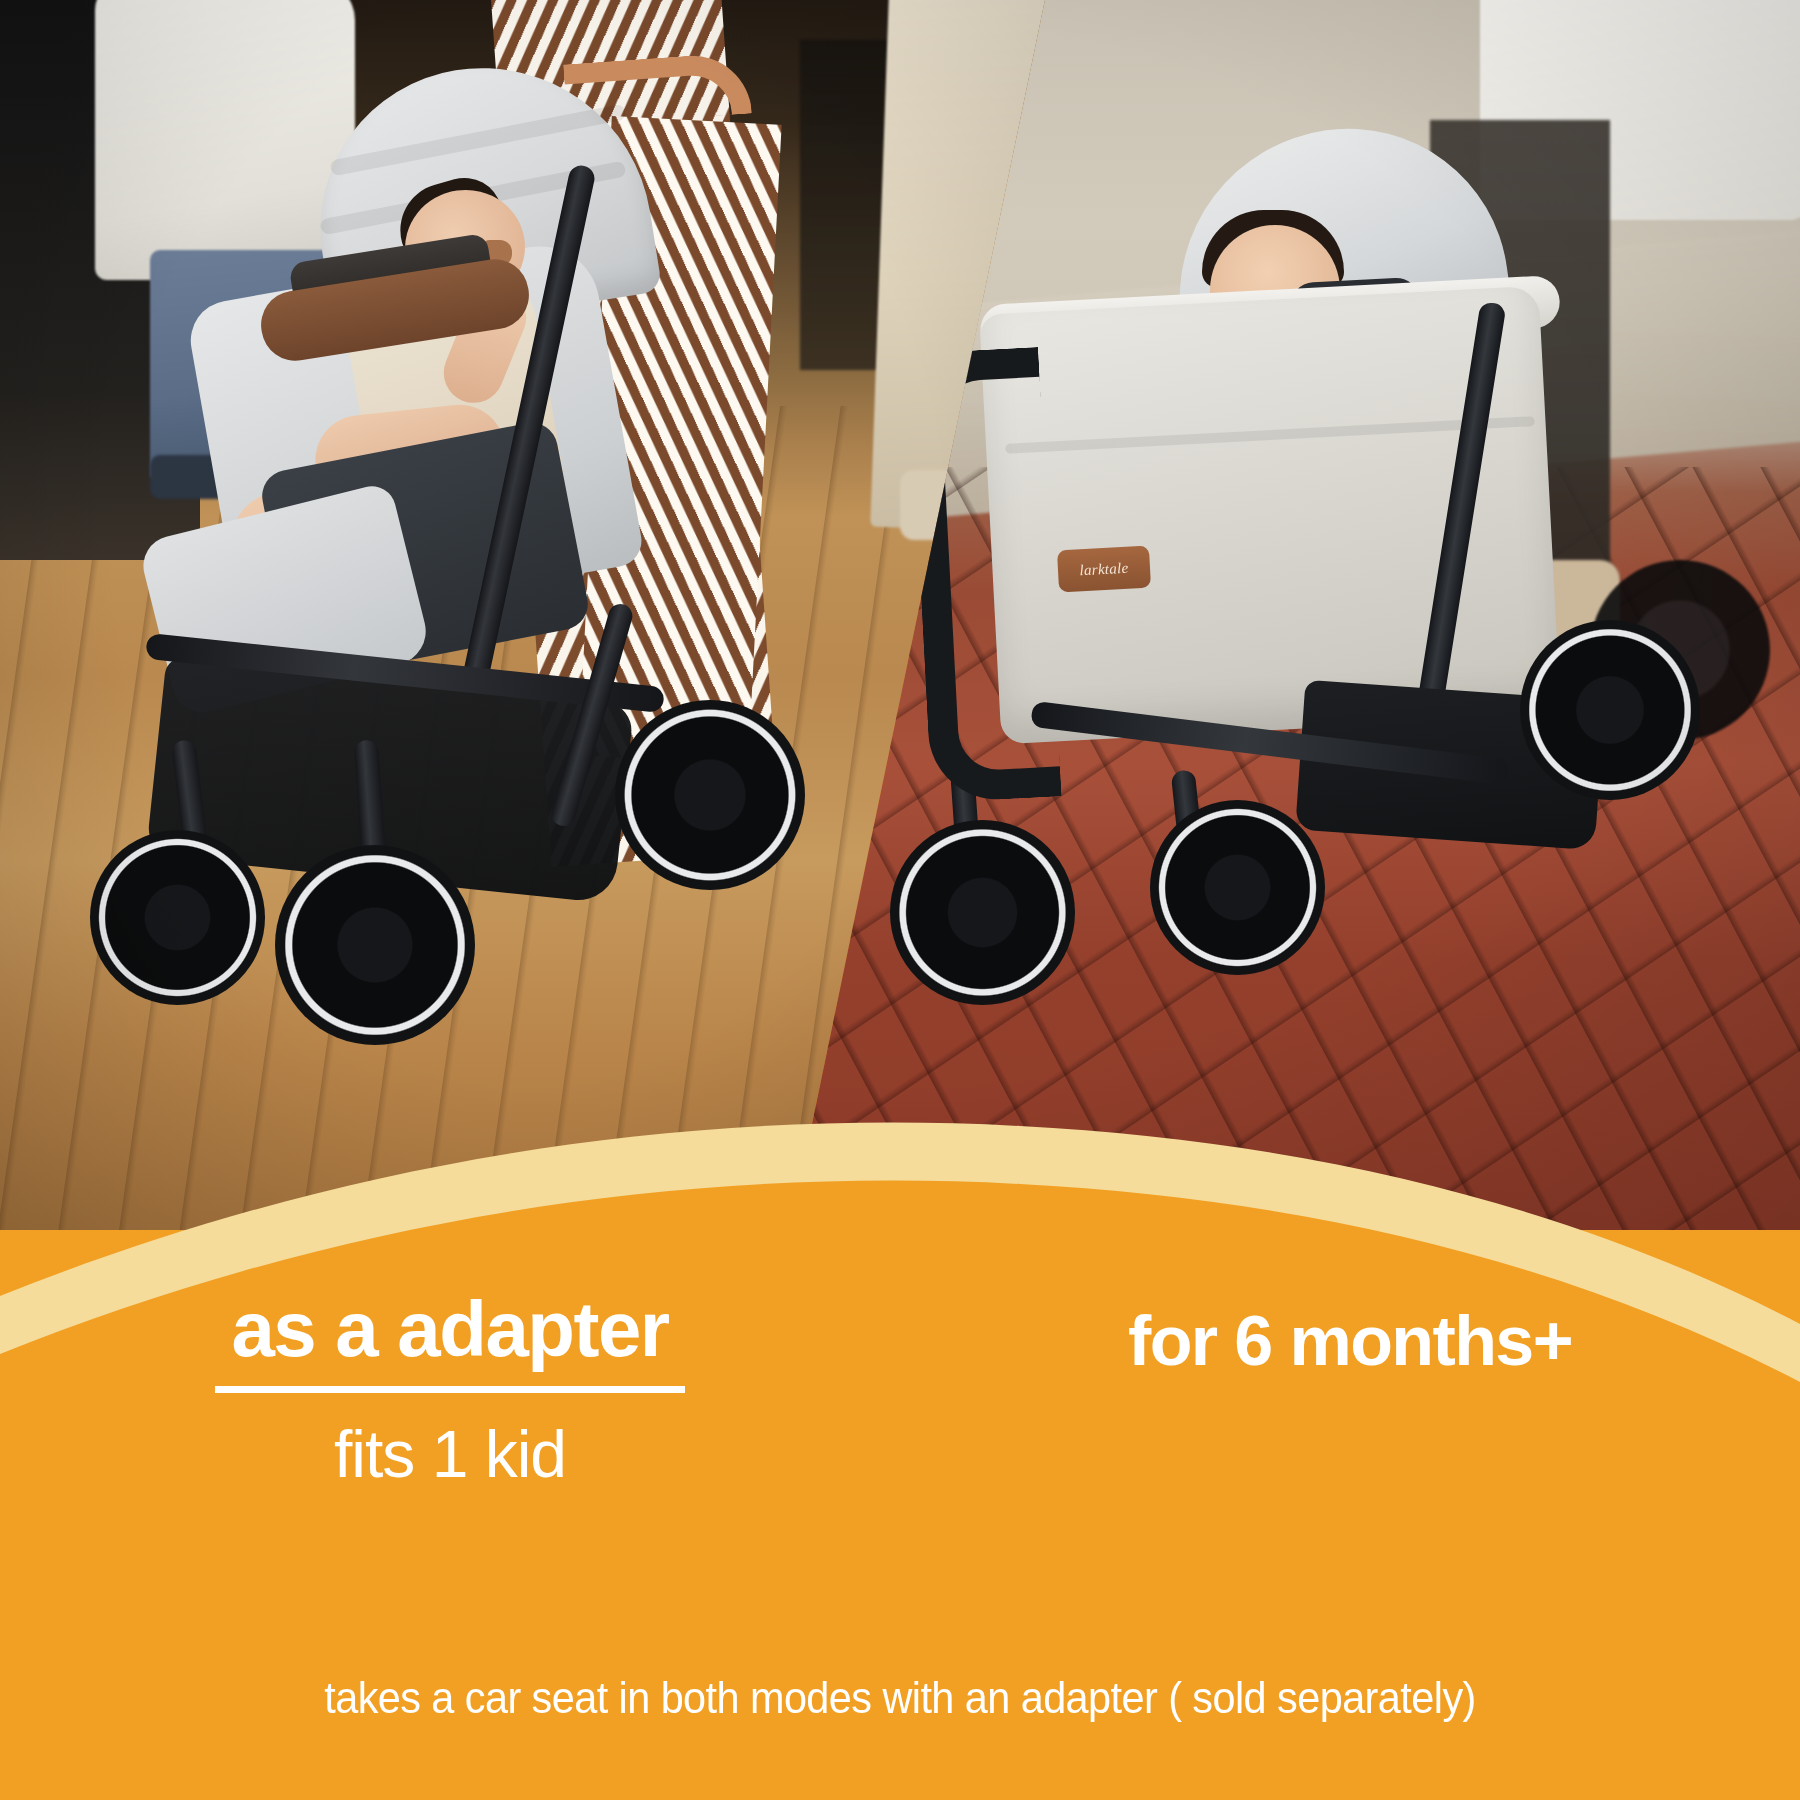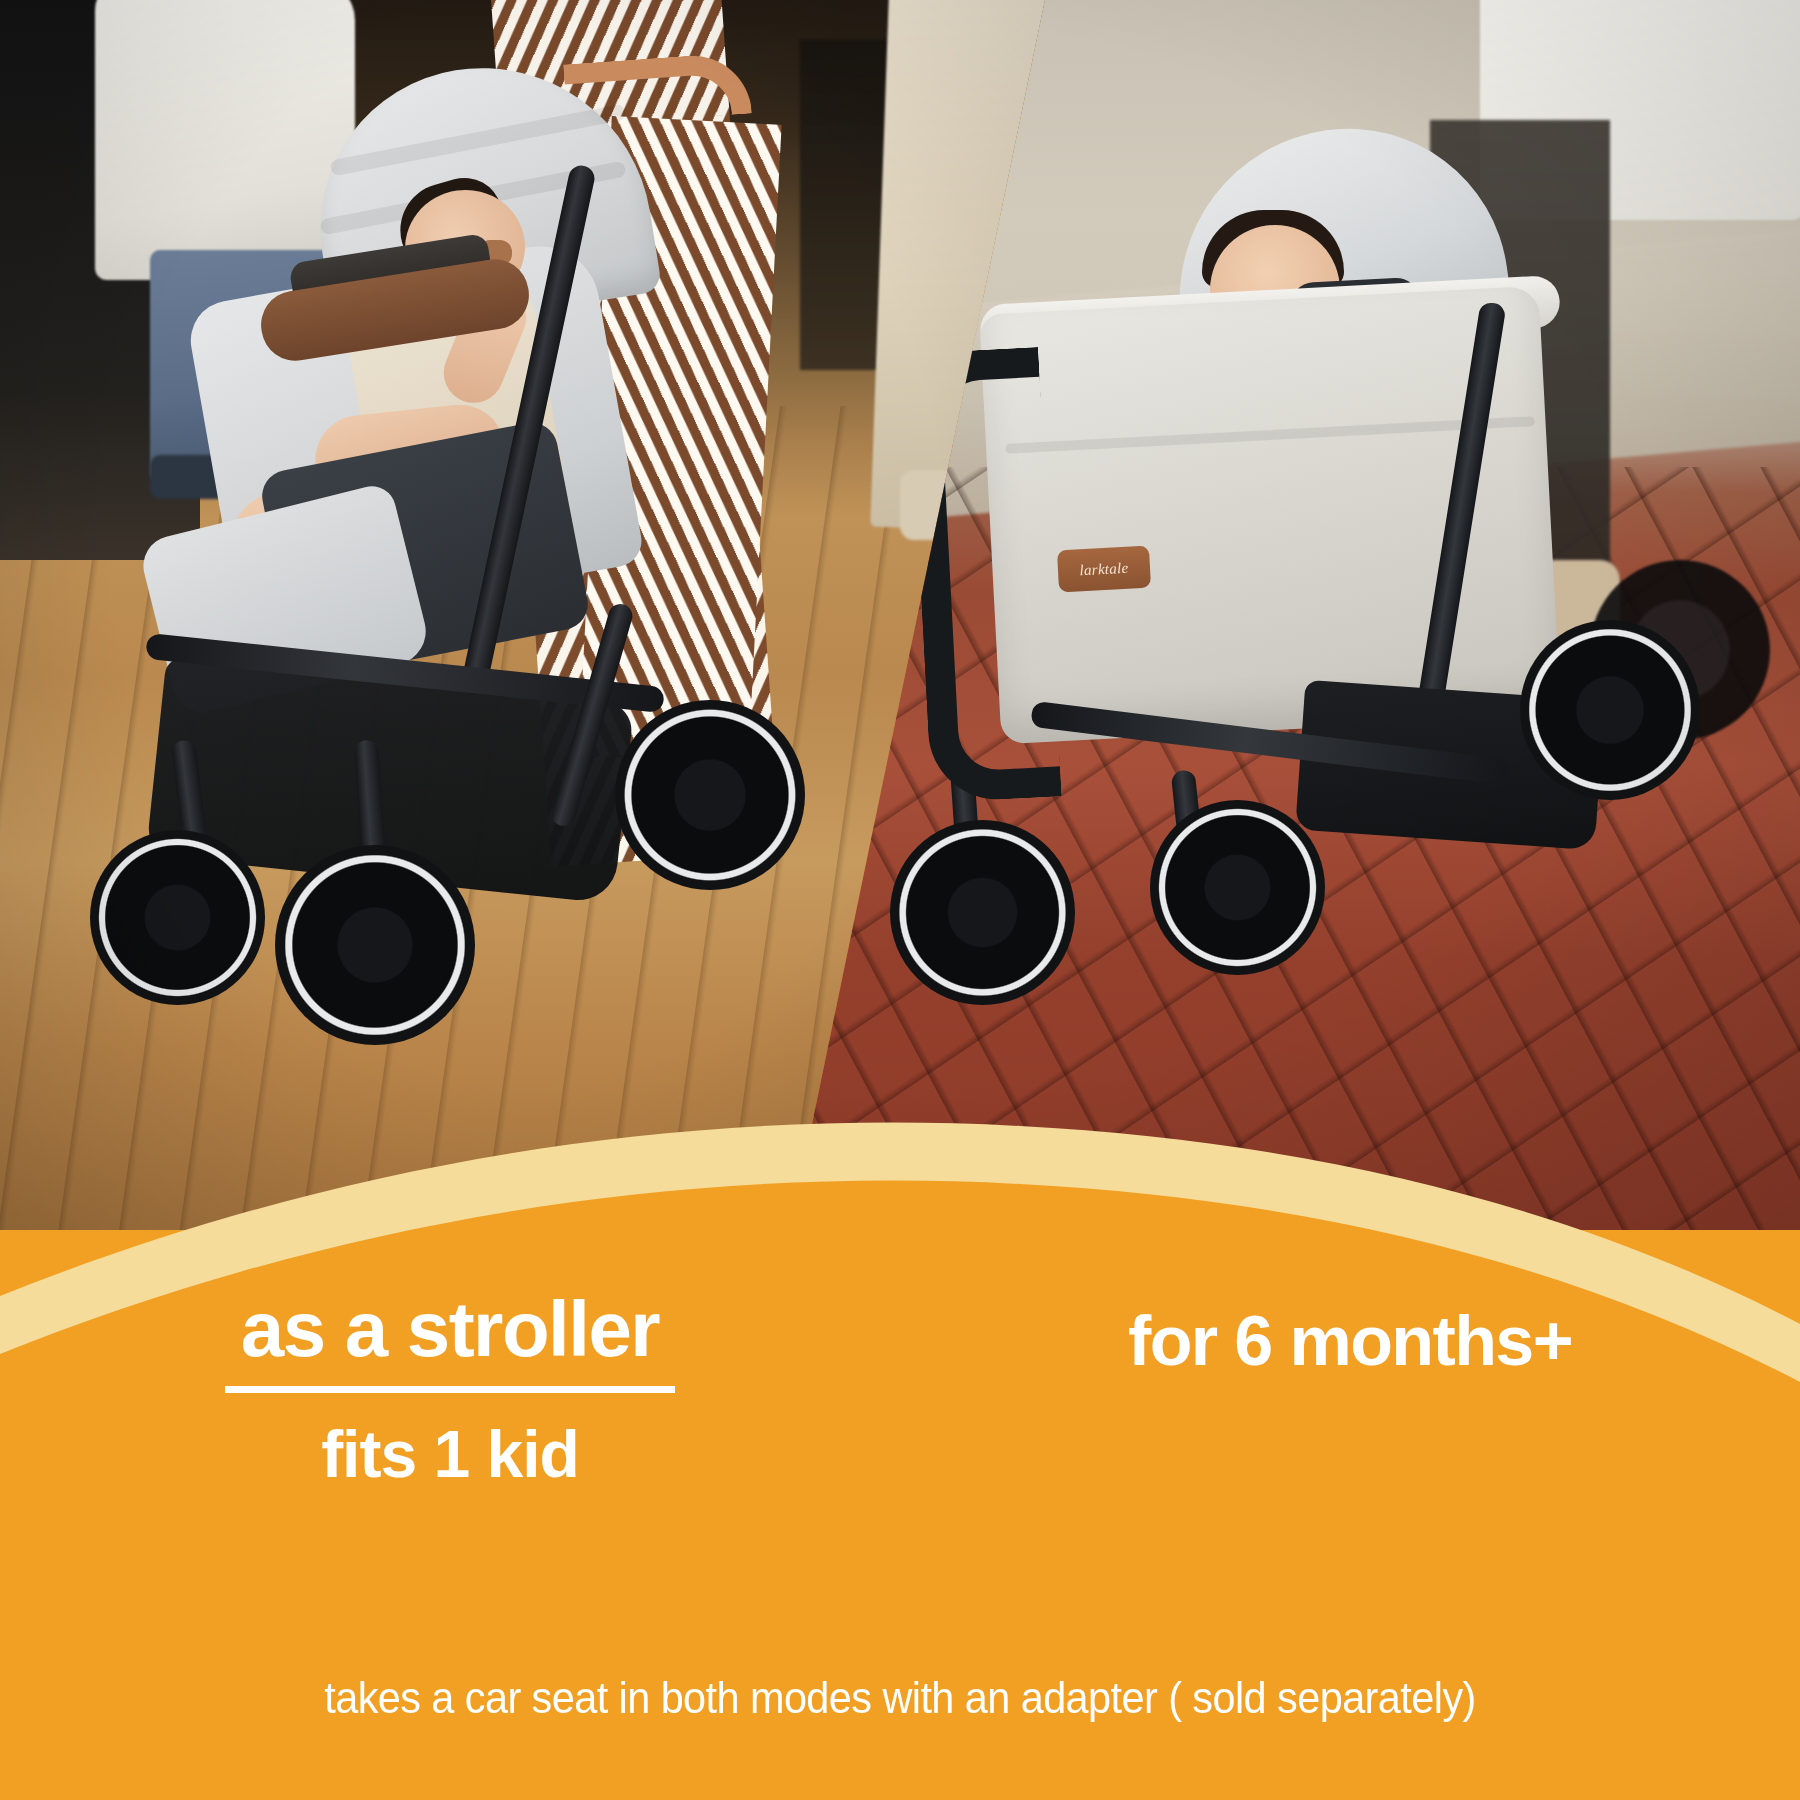--- a/index.html
+++ b/index.html
@@ -440,21 +440,21 @@
     font-weight: bold;
     letter-spacing: -1.5px;
     line-height: 1.0;
     display: inline-block;
     padding: 0 16px 18px 16px;
     border-bottom: 7px solid #FFFFFF;
   }
   .col-line1 {
     margin-top: 26px;
     font-size: 66px;
-    font-weight: bold;
+    font-weight: normal;
     letter-spacing: -1px;
     line-height: 1.08;
   }
   .col-line2 {
     margin-top: 14px;
     font-size: 70px;
     font-weight: bold;
     letter-spacing: -1.6px;
     line-height: 1.08;
   }
@@ -572,21 +572,21 @@
 
       <path d="M0,374 C300,254 640,184 1020,204 C1330,220 1590,292 1800,402 L1800,820 L0,820 Z" fill="#F2A024"></path>
     </svg>
   </div>
 
   <div class="content">
 
     <div class="columns">
 
       <div class="col">
-        <div class="col-title">as a stroller</div>
+        <div class="col-title">as a adapter</div>
         <div class="col-line1">fits 1 kid</div>
       </div>
 
       <div class="col">
         <div class="col-line2">for 6 months+</div>
       </div>
 
     </div>
 
     <div class="footnote">takes a car seat in both modes with an adapter ( sold separately)</div>

